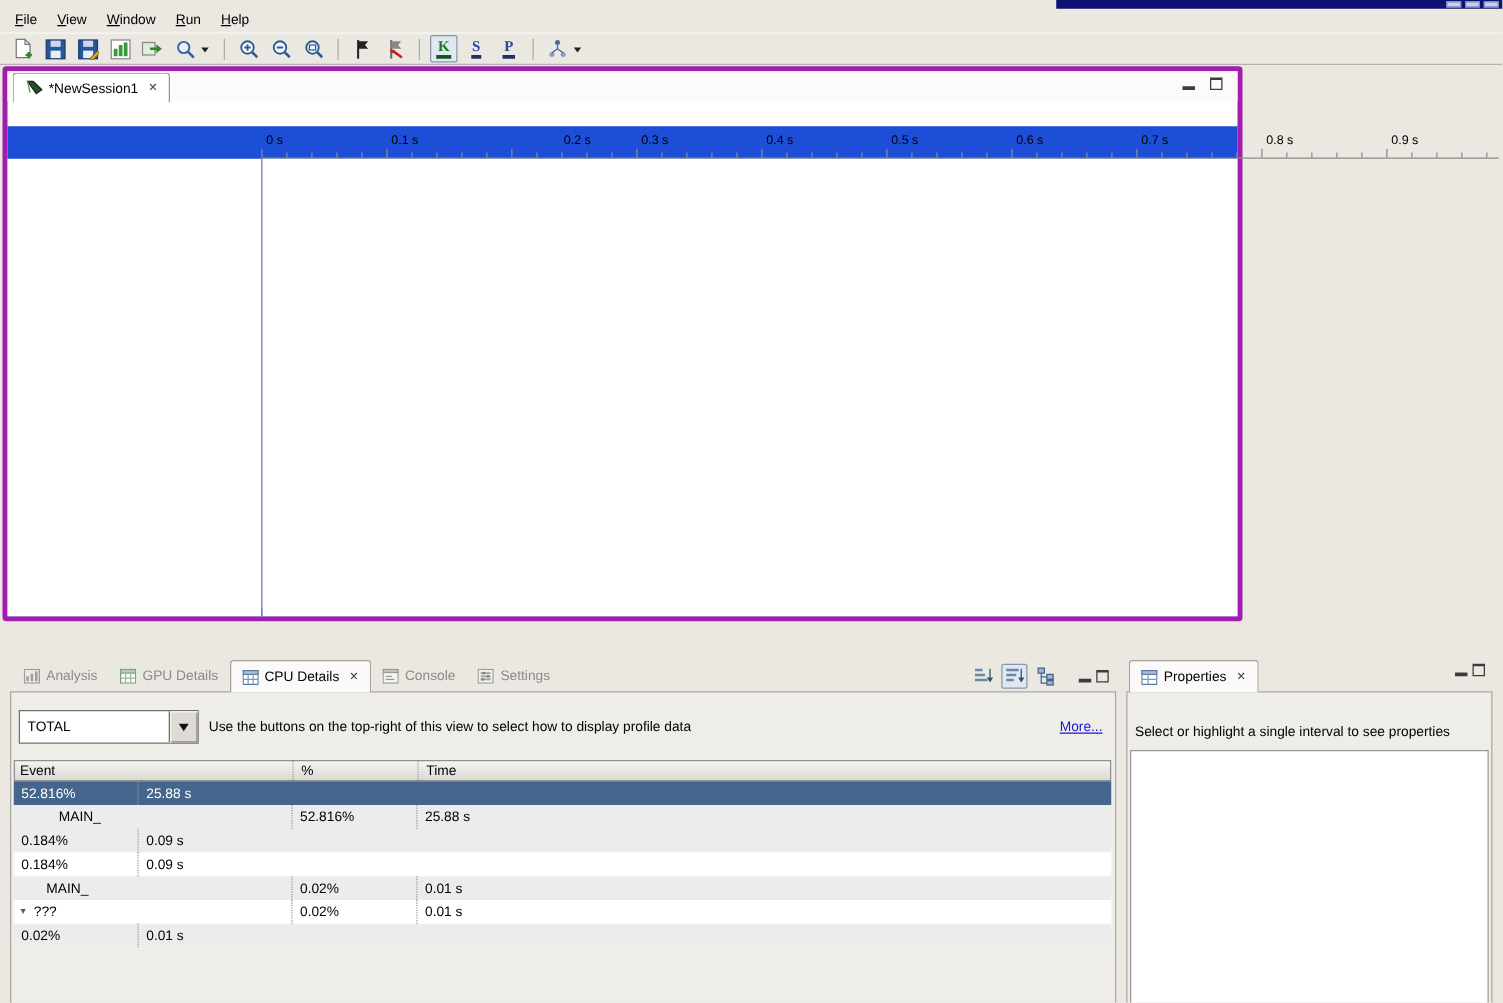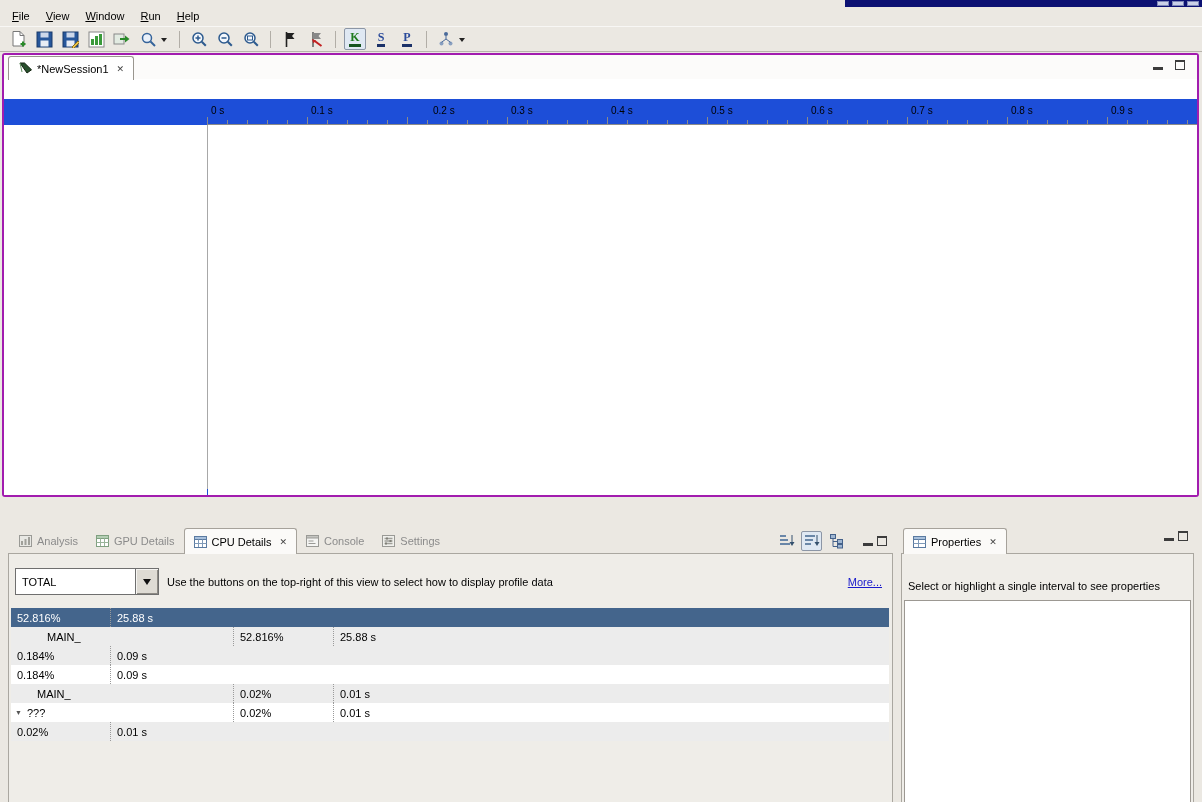--- a/index.html
+++ b/index.html
@@ -20,21 +20,21 @@
 .toolbar{position:absolute;left:0;top:26px;width:100%;height:26px;background:#ebe8e2;border-top:1px solid #f8f7f5;border-bottom:1px solid #b7b3ac;display:flex;align-items:center;padding-left:7px;}
 .tb-icon{width:22px;height:22px;display:flex;align-items:center;justify-content:center;margin-right:4px;position:relative;}
 .tb-icon.pressed{border:1px solid #8c96a6;background:#dfe8f3;border-radius:2px;}
 .tb-sep{width:1px;height:17px;background:#b2aea7;margin:0 8px 0 4px;}
 .caret{width:0;height:0;border:3px solid transparent;border-top:4px solid #222;margin:5px 8px 0 -2px;}
 .letter-icon{font-weight:bold;font-size:12px;line-height:13px;font-family:"Liberation Serif",serif;border-bottom:3px solid;padding:0 1px;}
 .k-letter{color:var(--kernel-green,#1e7a1e);border-color:#14541f;}
 .sp-letter{color:var(--stream-blue,#2a4a9a);border-color:#1b3168;}
 
 
-.session-view{position:absolute;left:2px;top:53px;width:1197px;height:444px;background:#fff;border:2px solid #a21caf;border-radius:3px;}
+.session-view{position:absolute;left:2px;top:53px;width:992px;height:444px;background:#fff;border:4px solid #a21caf;border-radius:3px;}
 .ed-tabstrip{position:absolute;left:0;top:0;right:0;height:24px;background:#fcfbfa;}
 .ed-tab{position:absolute;left:4px;top:1px;height:24px;display:flex;align-items:center;gap:5px;padding:0 9px;background:#fff;border:1px solid #9a968f;border-bottom:none;border-radius:3px 3px 0 0;}
 .close-x{font-size:9px;font-weight:bold;color:#444;margin-left:3px;cursor:default;}
 .view-btns{position:absolute;right:12px;top:5px;display:flex;gap:12px;align-items:center;}
 .min-glyph{width:10px;height:9px;border-bottom:3px solid #3c3c3c;}
 .max-glyph{width:10px;height:10px;border:1px solid #3c3c3c;border-top:2px solid #3c3c3c;}
 .view-area{position:absolute;left:0;top:24px;right:0;bottom:0;background:#1d4ed8;margin-top:20px;}
 .ruler{position:absolute;left:203px;top:0;width:990px;height:26px;border-bottom:1px solid #8a8a8a;}
 .ruler-label{position:absolute;top:6px;font-size:10px;white-space:nowrap;}
 .tick{position:absolute;bottom:0;width:1px;background:#8a8a8a;}
@@ -217,21 +217,21 @@
     </div>
     <div class="view-btns">
       <span class="min-glyph"></span>
       <span class="max-glyph"></span>
     </div>
   </div>
   <div class="view-area">
     <div class="ruler">
         <span class="ruler-label" style="left: 4px;">0 s</span>
         <span class="ruler-label" style="left: 104px;">0.1 s</span>
-        <span class="ruler-label" style="left: 204px; padding-left: 22px;">0.2 s</span>
+        <span class="ruler-label" style="left: 220px; padding-left: 22px;">0.2 s</span>
         <span class="ruler-label" style="left: 304px;">0.3 s</span>
         <span class="ruler-label" style="left: 404px;">0.4 s</span>
         <span class="ruler-label" style="left: 504px;">0.5 s</span>
         <span class="ruler-label" style="left: 604px;">0.6 s</span>
         <span class="ruler-label" style="left: 704px;">0.7 s</span>
         <span class="ruler-label" style="left: 804px;">0.8 s</span>
         <span class="ruler-label" style="left: 904px;">0.9 s</span>
         <span class="tick major" style="left: 0px;"></span>
         <span class="tick minor" style="left: 20px;"></span>
         <span class="tick minor" style="left: 40px;"></span>
@@ -370,20 +370,25 @@
   <div class="p-body">
     <div class="combo">
       <span class="combo-text">TOTAL</span>
       <span class="combo-btn">
           <span class="combo-caret"></span>
         </span>
     </div>
     <div class="hint-text">Use the buttons on the top-right of this view to select how to display profile data</div>
     <a class="more-link">More...</a>
     <div class="ev-table">
+      <div class="ev-header">
+        <div class="cell cell-event">Event</div>
+        <div class="cell cell-pct">%</div>
+        <div class="cell cell-time">Time</div>
+      </div>
       <div id="ev-body">
           <div class="ev-row selected">
             <div class="cell cell-pct">52.816%</div>
             <div class="cell cell-time">25.88 s</div>
           </div>
           <div class="ev-row alt">
             <div class="cell cell-event">
               <span class="expander" style="margin-left: 20px;"></span>
               <span>MAIN_</span>
             </div>

